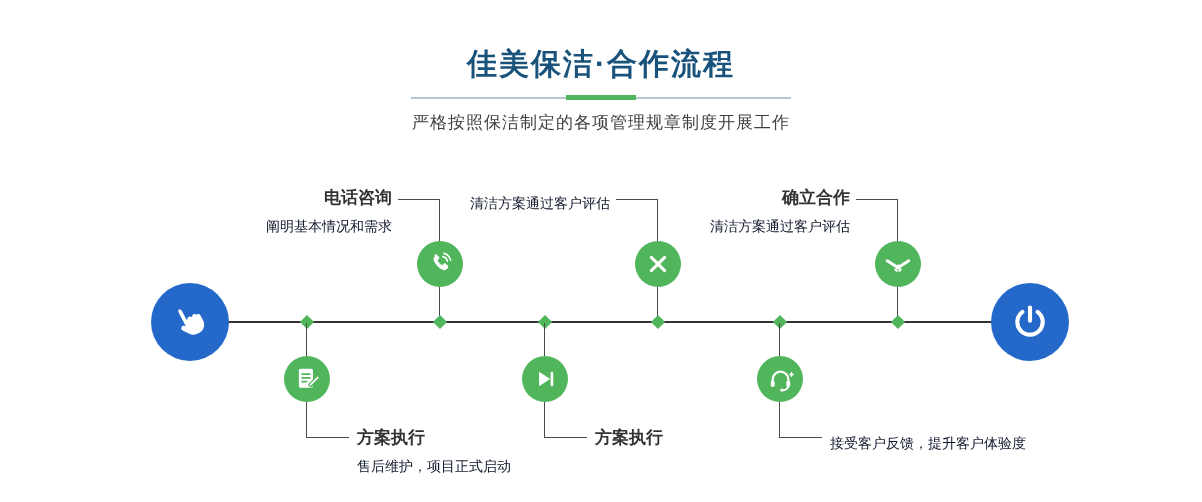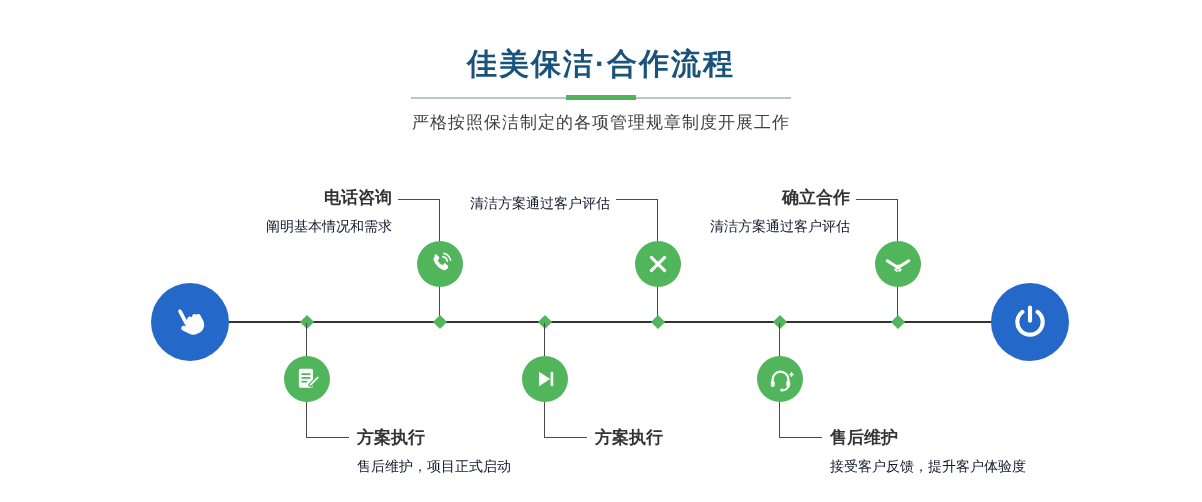--- a/index.html
+++ b/index.html
@@ -194,18 +194,17 @@
           <rect x="17.2" y="13" width="3.4" height="5.6" rx="1.6" fill="#fff"></rect>
           <path d="M19 18.6a6.5 6.5 0 0 1-5.2 2.9" stroke="#fff" stroke-width="1.7" fill="none" stroke-linecap="round"></path>
           <circle cx="13.2" cy="21.4" r="1.4" fill="#fff"></circle>
           <path d="M20.3 7.5h3M21.8 6v3" stroke="#fff" stroke-width="1.4" stroke-linecap="round" fill="none"></path>
         </svg>
       </span>
     </div>
     <div class="vline" style="left:779px;top:402px;height:36px;"></div>
     <div class="hline" style="left:780px;top:437px;width:42px;"></div>
     <div class="label-bottom" style="left:830px;">
-      <div class="step-title">售后维护</div>
       <div class="step-desc">接受客户反馈，提升客户体验度</div>
     </div>
   </div>
 
 </div>
 
 </body></html>

